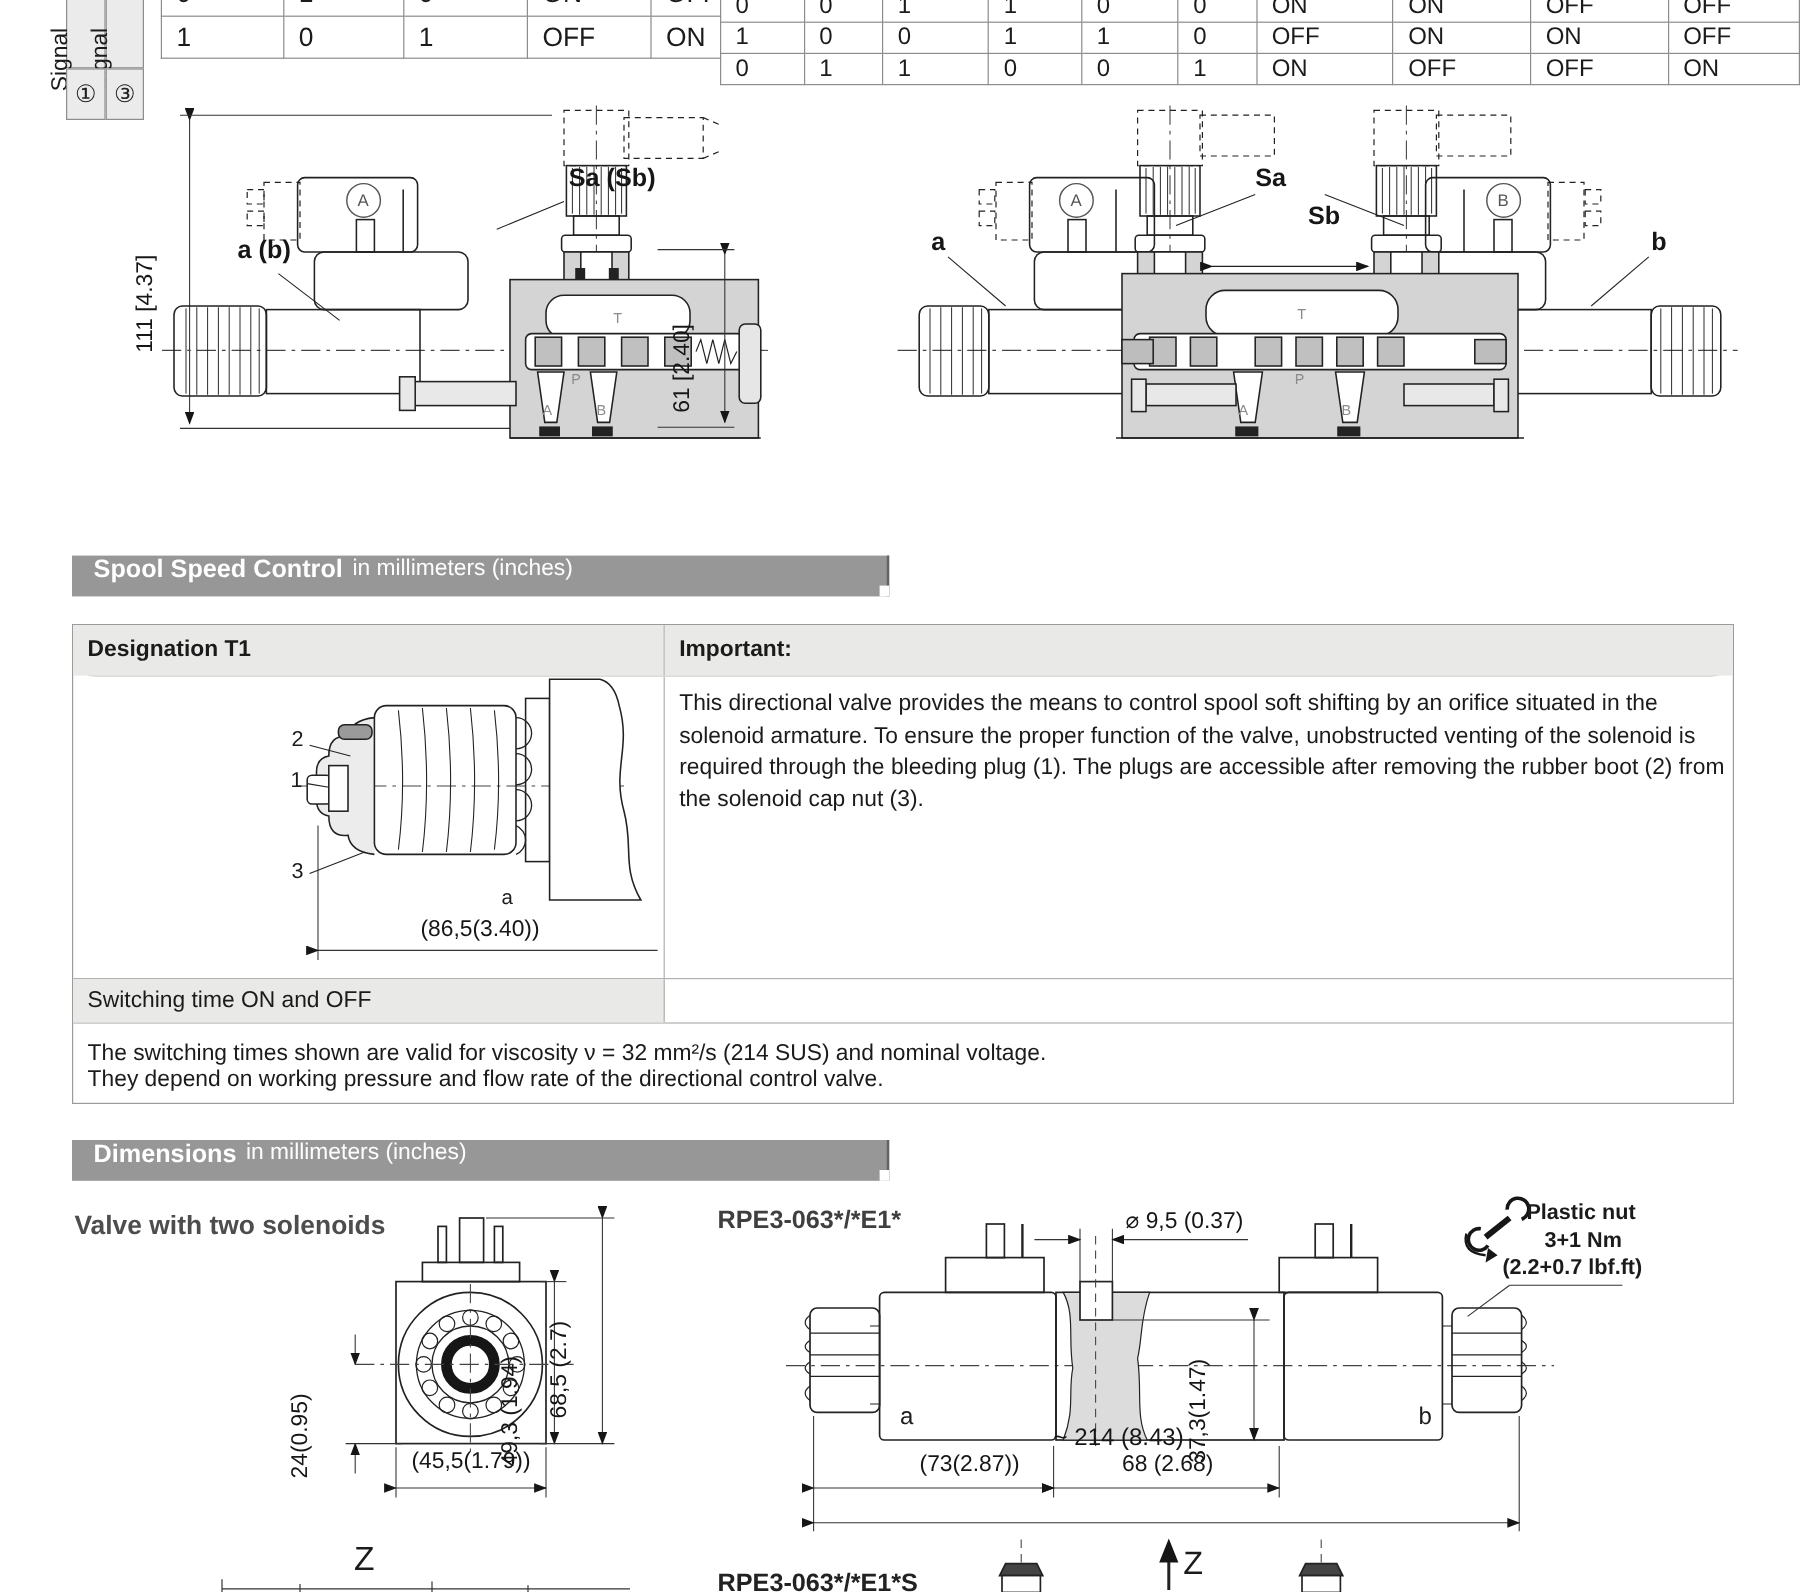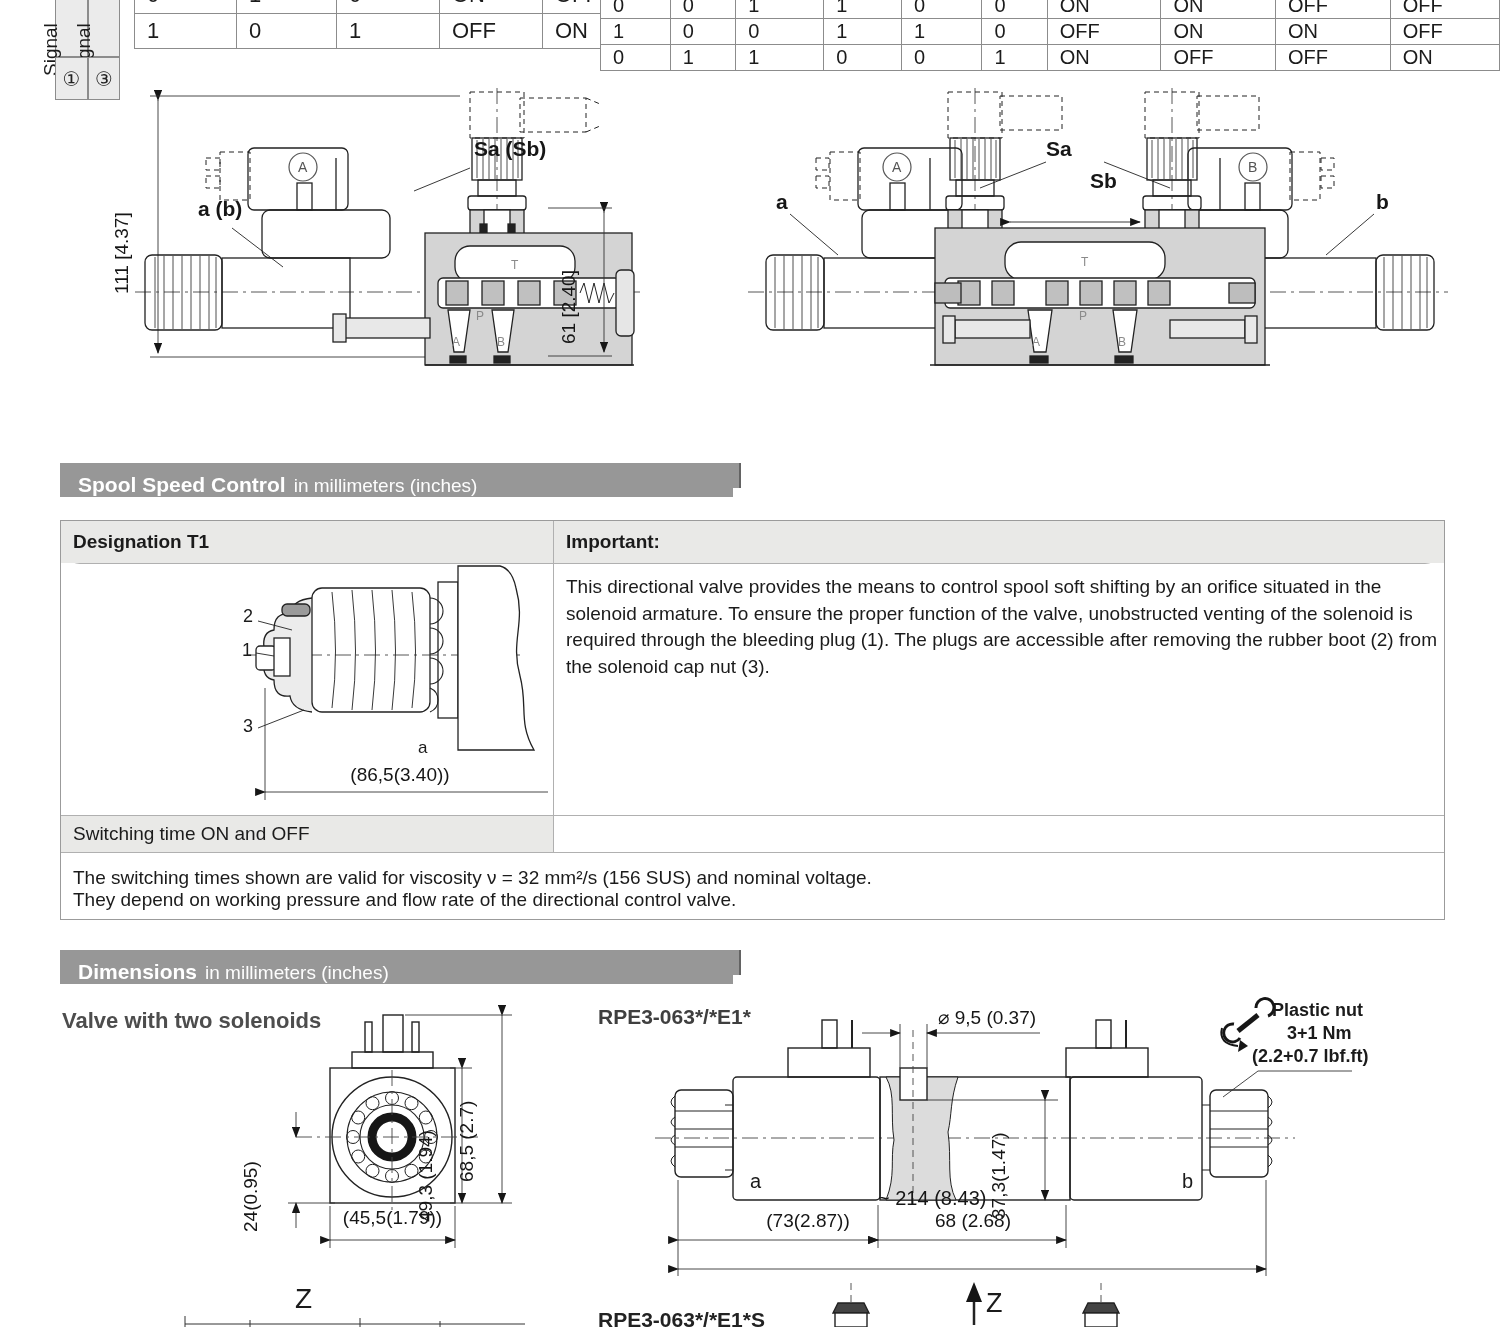--- a/index.html
+++ b/index.html
@@ -12,21 +12,21 @@
   .biglbl{font-size:21px;font-weight:bold;color:#161616;}
   
   table.sig{position:absolute;border-collapse:collapse;table-layout:fixed;}
   table.sig td{border:1.4px solid #8c8c8c;padding:0 0 0 12px;vertical-align:middle;background:#fff;}
   #sigL td{font-size:22px;}
   #sigR td{font-size:20px;}
   .rotcell{position:absolute;background:#ebebeb;border:1.4px solid #8c8c8c;box-sizing:border-box;}
   .numcell{display:flex;align-items:center;justify-content:center;font-size:20px;color:#222;}
   
   .section-bar{position:absolute;left:60px;width:681px;height:34px;background:#979797;
-               border-right:2px solid #636363;display:flex;align-items:flex-end;padding-left:18px;box-sizing:border-box;}
+               border-right:2px solid #636363;display:flex;align-items:flex-start;padding-left:18px;box-sizing:border-box;}
   .section-bar .t1{color:#fff;font-weight:bold;font-size:21px;margin-right:8px;}
   .section-bar .t2{color:#fdfdfd;font-size:19px;}
   .section-bar .notch{position:absolute;right:-2px;bottom:0;width:8px;height:9px;background:#fff;}
   
   .bigtable{position:absolute;left:60px;top:520px;width:1385px;height:400px;border:1.6px solid #9b9b9b;box-sizing:border-box;}
   .bt-row{position:absolute;left:0;width:100%;box-sizing:border-box;}
   .bt-cell-l{position:absolute;left:0;top:0;width:493px;height:100%;border-right:1.4px solid #b0b0b0;box-sizing:border-box;}
   .bt-cell-r{position:absolute;left:493px;top:0;right:0;height:100%;box-sizing:border-box;}
   .hdr{background:#e9e9e7;font-weight:bold;font-size:19px;}
   .hdr .txt{position:absolute;left:12px;top:10px;}
@@ -478,21 +478,21 @@
     </div>
   </div>
 
   <div class="bt-row" style="top:295px;height:37px;border-bottom:1.4px solid #b0b0b0;">
     <div class="bt-cell-l" style="background:#e9e9e7;">
       <span class="lbl" style="left:12px;top:7px;font-size:19px;">Switching time ON and OFF</span>
     </div>
   </div>
 
   <div class="bt-row" style="top:332px;height:66px;">
-    <div class="note" style="position:absolute;left:12px;top:14px;">The switching times shown are valid for viscosity ν = 32 mm²/s (156 SUS) and nominal voltage.</div>
+    <div class="note" style="position:absolute;left:12px;top:14px;">The switching times shown are valid for viscosity ν = 32 mm²/s (214 SUS) and nominal voltage.</div>
     <div class="note" style="position:absolute;left:12px;top:36px;text-align:center;">They depend on working pressure and flow rate of the directional control valve.</div>
   </div>
 </div>
 
 <div class="lbl" style="left:243px;top:606px;font-size:18px;">2</div>
 <div class="lbl" style="left:242px;top:640px;font-size:18px;">1</div>
 <div class="lbl" style="left:243px;top:716px;font-size:18px;">3</div>
 <div class="lbl" style="left:418px;top:738px;font-size:17px;">a</div>
 <div class="lbl dimtxt" style="left:330px;top:764px;width:140px;text-align:center;">(86,5(3.40))</div>
 

